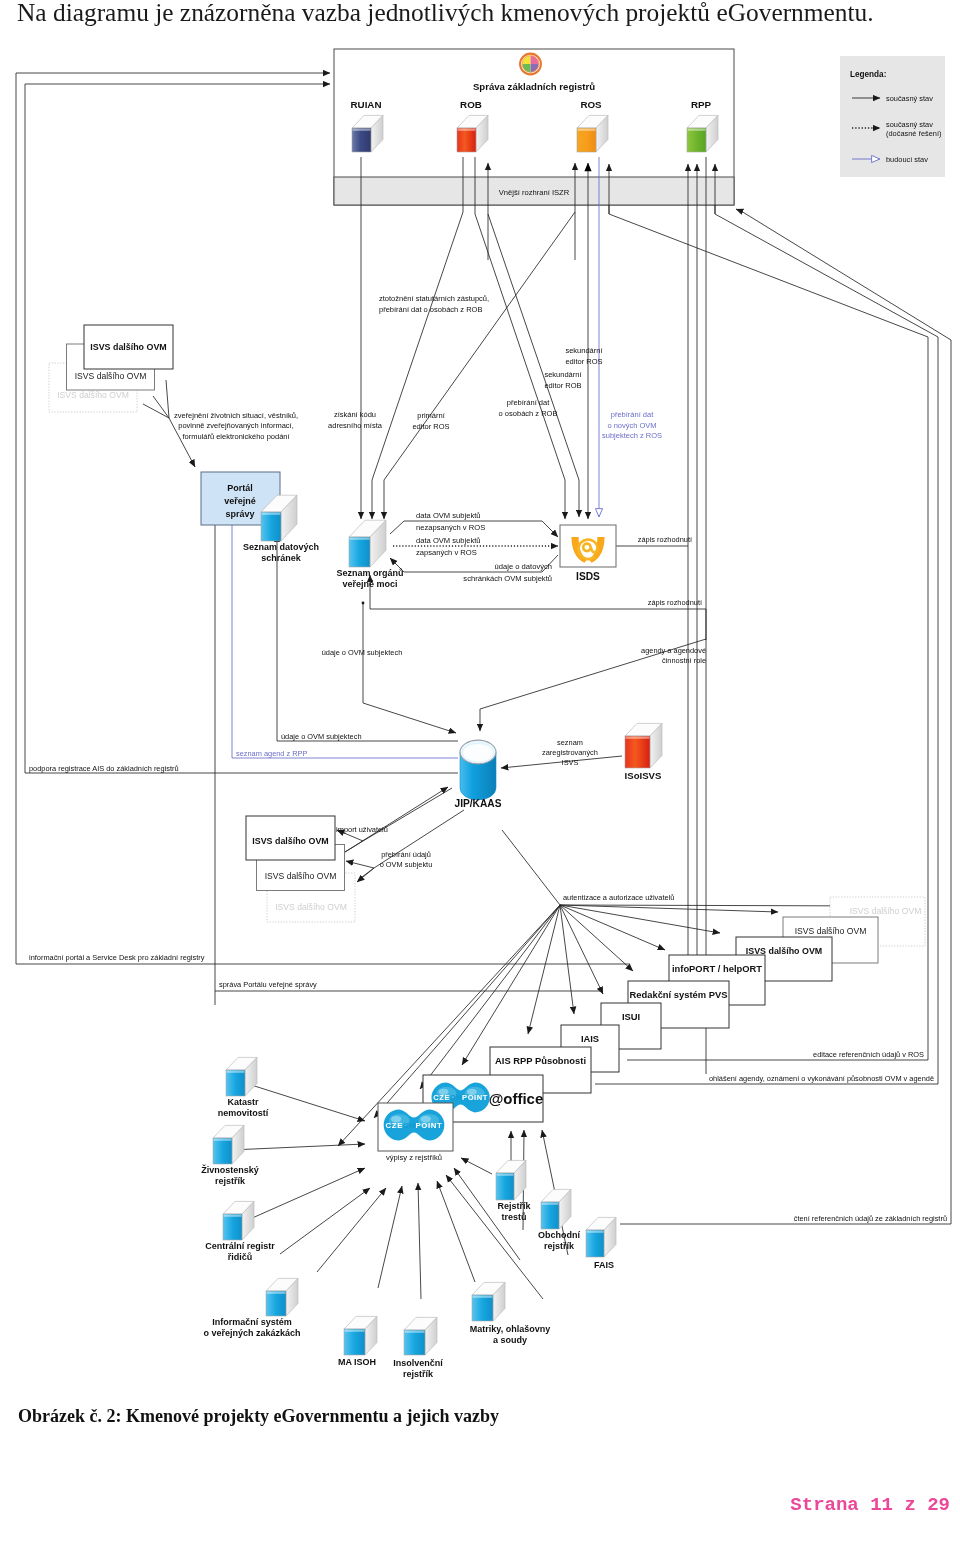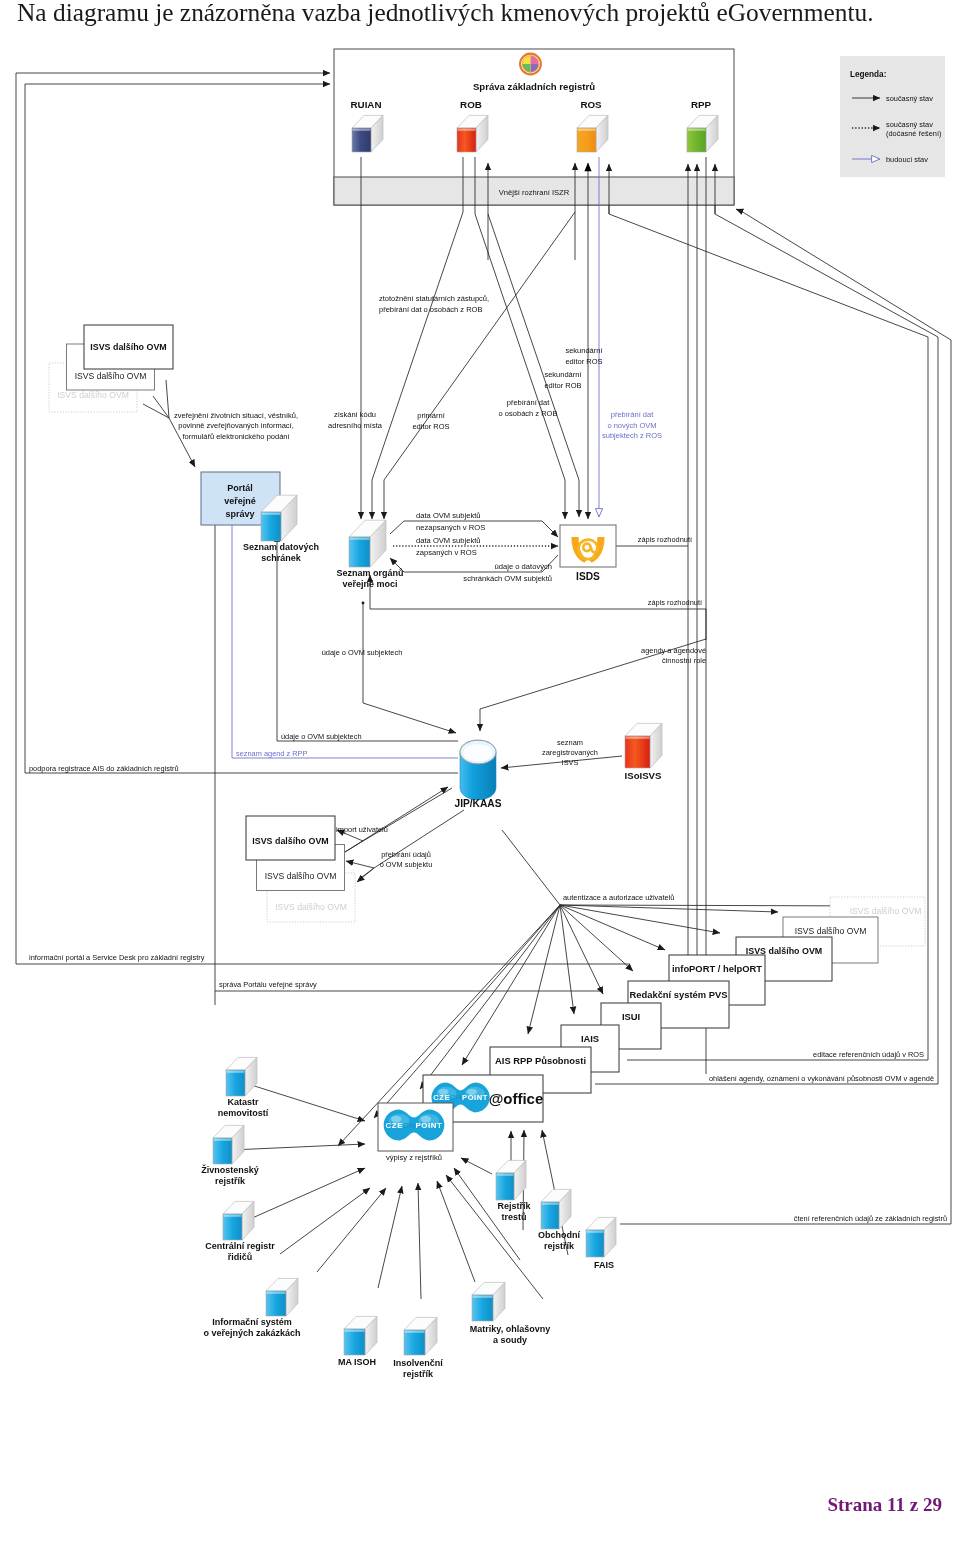--- a/index.html
+++ b/index.html
@@ -1,21 +1,21 @@
 <!DOCTYPE html>
 <html><head>
 <meta charset="utf-8">
 <title>Diagram</title>
 <style>
   html,body{margin:0;padding:0;background:#fff;}
   body{width:960px;height:1543px;position:relative;font-family:"Liberation Serif",serif;overflow:hidden;}
   .page{position:absolute;inset:0;margin-left:12px;}
   #intro{position:absolute;left:5px;top:-1px;width:960px;font-size:25.4px;line-height:26px;color:#1a1a1a;font-family:"Liberation Serif",serif;}
   #caption{position:absolute;left:6px;top:1406px;font-size:18px;font-weight:bold;color:#111;font-family:"Liberation Serif",serif;}
-  #footer{position:absolute;right:18px;top:1494px;font-size:19px;font-weight:bold;color:#701a75;font-family:Liberation Serif, serif;}
+  #footer{position:absolute;right:10px;top:1494px;font-size:19px;font-weight:bold;color:#ec4899;font-family:Liberation Mono, monospace;}
   svg#diag{position:absolute;left:0;top:40px;}
 </style>
 </head>
 <body>
 
 <div class="page">
   <div id="intro">Na diagramu je znázorněna vazba jednotlivých kmenových projektů eGovernmentu.</div>
   <svg id="diag" width="960" height="1360" viewBox="0 0 960 1360">
     <defs>
       <marker id="ah" markerWidth="8" markerHeight="7" refX="7.4" refY="3.5" orient="auto" markerUnits="userSpaceOnUse">
@@ -402,14 +402,15 @@
         <text x="547" y="1209" font-family="&quot;Liberation Sans&quot;, sans-serif" font-size="9" font-weight="bold" text-anchor="middle" fill="#111"><tspan x="547" dy="0">rejstřík</tspan></text>
         <g>
           <path d="M574,1190 L586,1177.4 L604,1177.4 L592,1190 z" fill="#fcfcfc" stroke="#bdbdbd" stroke-width="0.7" stroke-linejoin="round"></path>
           <path d="M592,1190 L604,1177.4 L604,1204.4 L592,1217 z" fill="url(#gCube)" stroke="#bdbdbd" stroke-width="0.7" stroke-linejoin="round"></path>
           <rect x="574" y="1190" width="18" height="27" fill="url(#gCyan)" stroke="#a8a8a8" stroke-width="0.6"></rect>
           <rect x="574.6" y="1190.6" width="16.8" height="2.2" fill="#ffffff" opacity="0.45"></rect>
         </g>
         <text x="592" y="1228" font-family="&quot;Liberation Sans&quot;, sans-serif" font-size="9" font-weight="bold" text-anchor="middle" fill="#111"><tspan x="592" dy="0">FAIS</tspan></text>
       </g>
   </svg>
+  <div id="caption">Obrázek č. 2: Kmenové projekty eGovernmentu a jejich vazby</div>
   <div id="footer">Strana 11 z 29</div>
 </div>
 
 </body></html>

